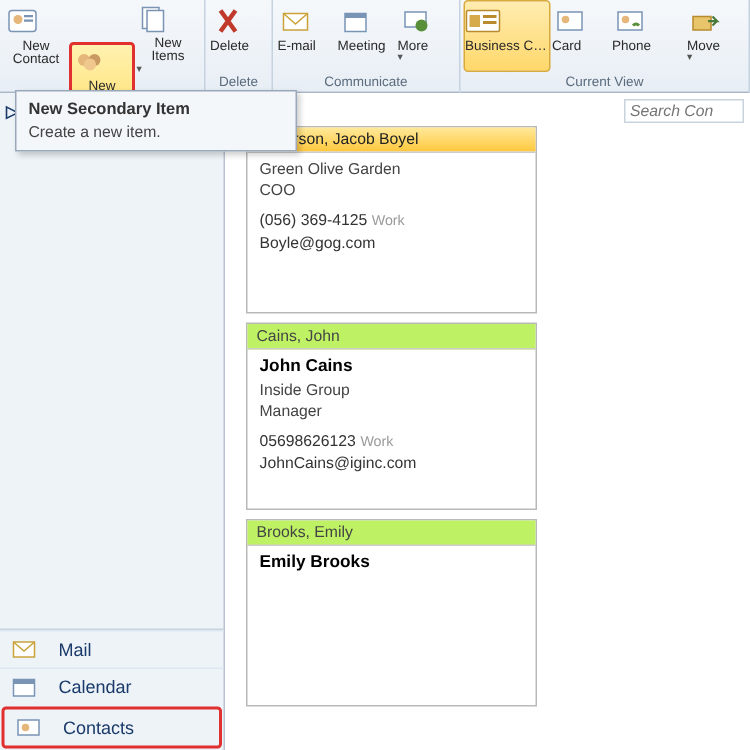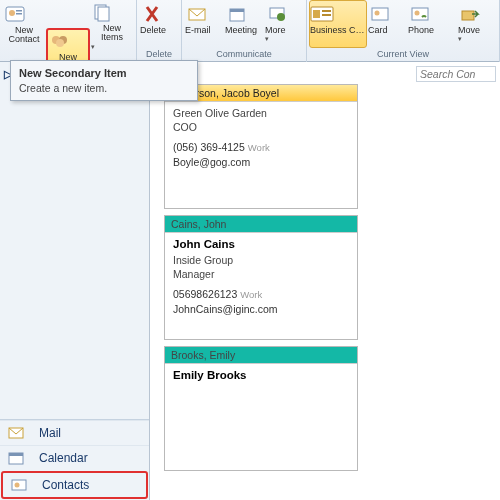--- a/index.html
+++ b/index.html
@@ -30,21 +30,21 @@
 .nav-item.sel { border: 2px solid #e03030; border-radius: 3px; margin: 1px; }
 .nav-ico { width: 16px; height: 14px; }
 
 .content { flex: 1; display: flex; flex-direction: column; background: #fff; position: relative; text-decoration: underline; }
 .search { align-self: flex-end; margin: 4px 4px 2px 0; }
 .search input { width: 80px; font-size: 10.5px; padding: 1px 3px; border: 1px solid #c9d3de; color: #888; font-style: italic; }
 
 .cards { flex: 1; overflow: hidden; padding: 0 0 0 14px; }
 .card-col { display: inline-block; vertical-align: top; width: 194px; margin-right: 10px; }
 .card { border: 1px solid #b9b9b9; margin-bottom: 6px; width: 194px; height: 125px; background: #fff; }
-.card-h { background: #14b8a6; color: #444; font-size: 10.5px; padding: 2px 6px; border-bottom: 1px solid #ccc; }
+.card-h { background: #bef264; color: #444; font-size: 10.5px; padding: 2px 6px; border-bottom: 1px solid #ccc; }
 .card.sel .card-h { background: linear-gradient(#ffe99a, #ffc83d); color: #222; }
 .card-b { padding: 4px 8px; font-size: 10.5px; line-height: 1.35; }
 .card-b .nm { font-weight: bold; color: #000; font-size: 11.5px; }
 .card-b .co { color: #444; }
 .card-b .ph .lbl, .card-b .em .lbl { color: #9a9a9a; font-size: 9.5px; margin-left: 3px; }
 </style>
 </head>
 <body>
 
 <div class="ribbon">

